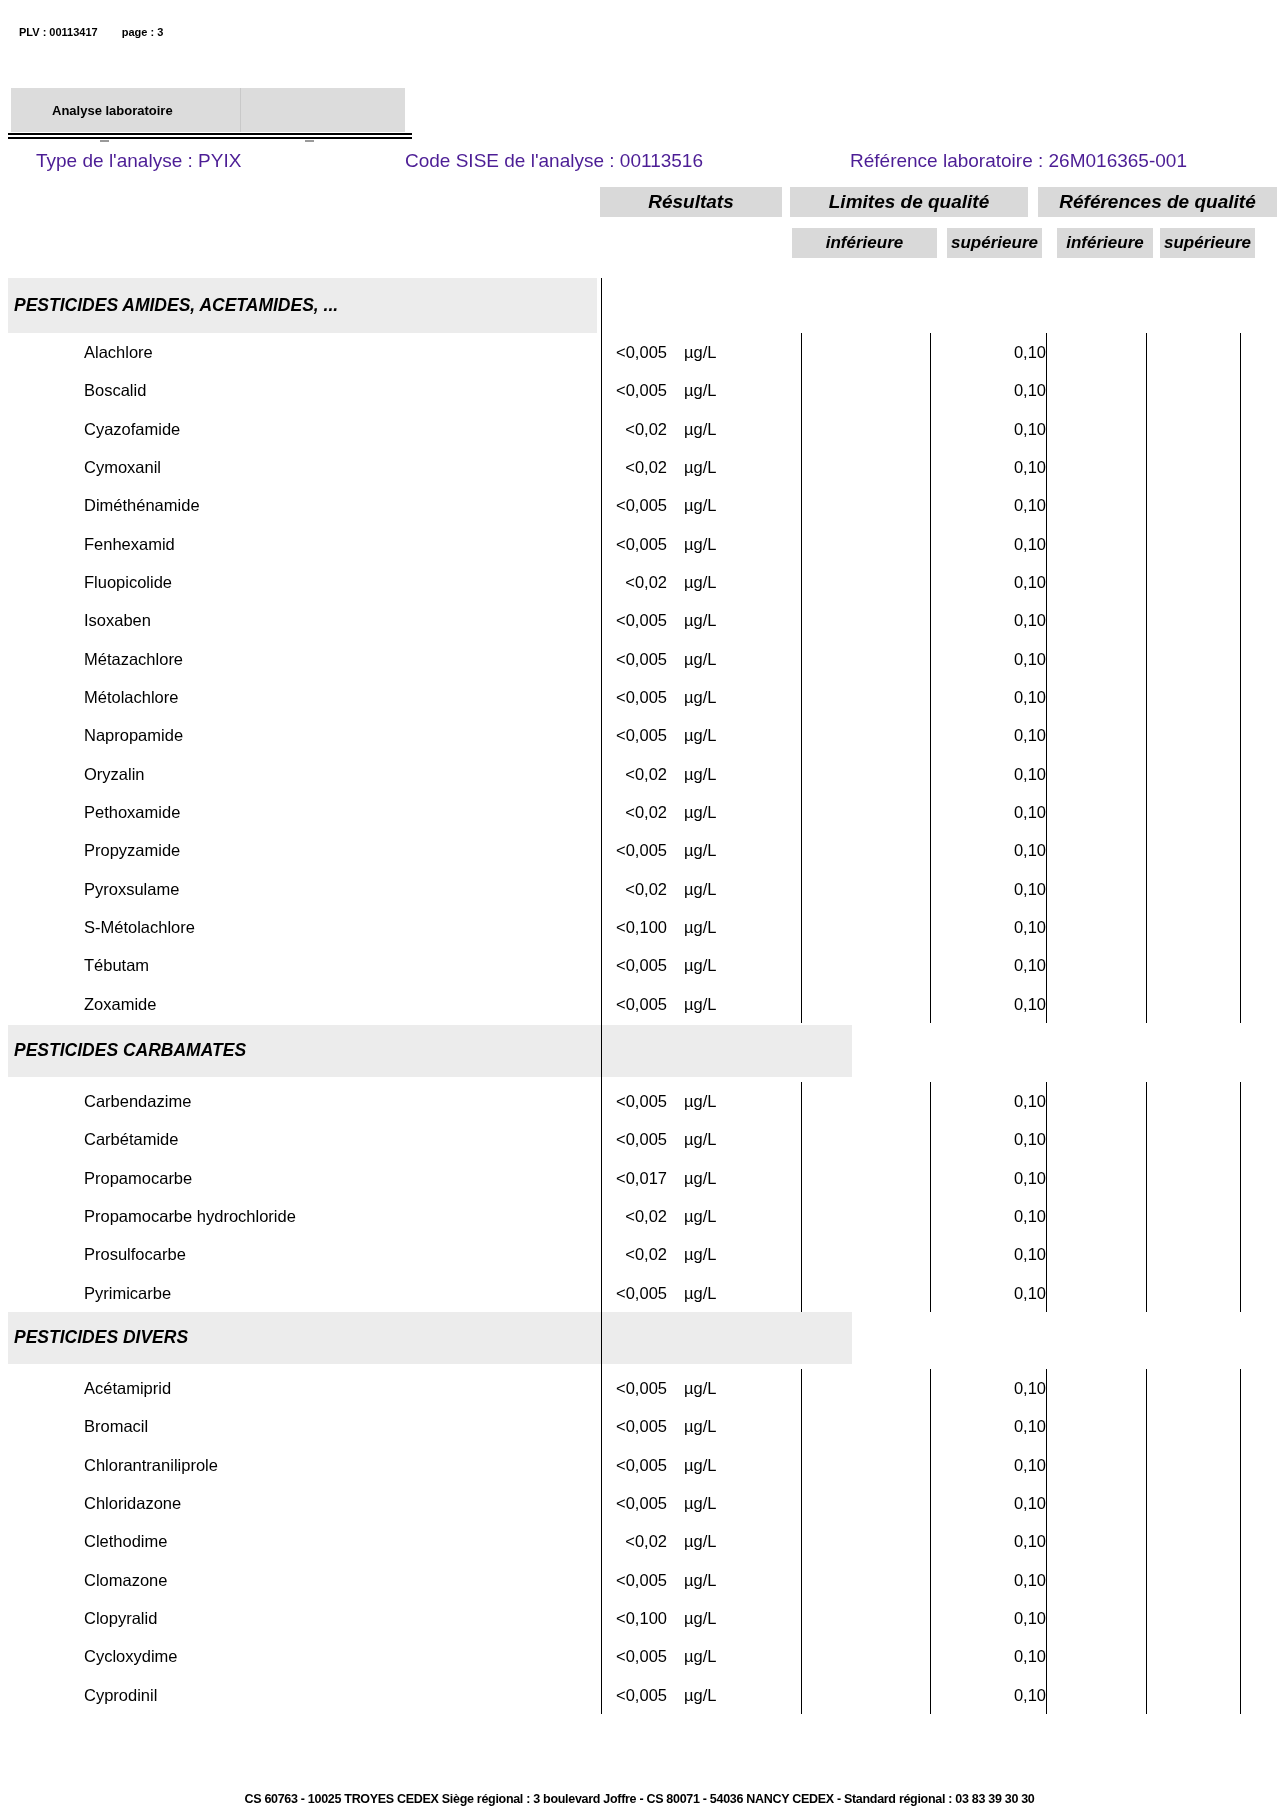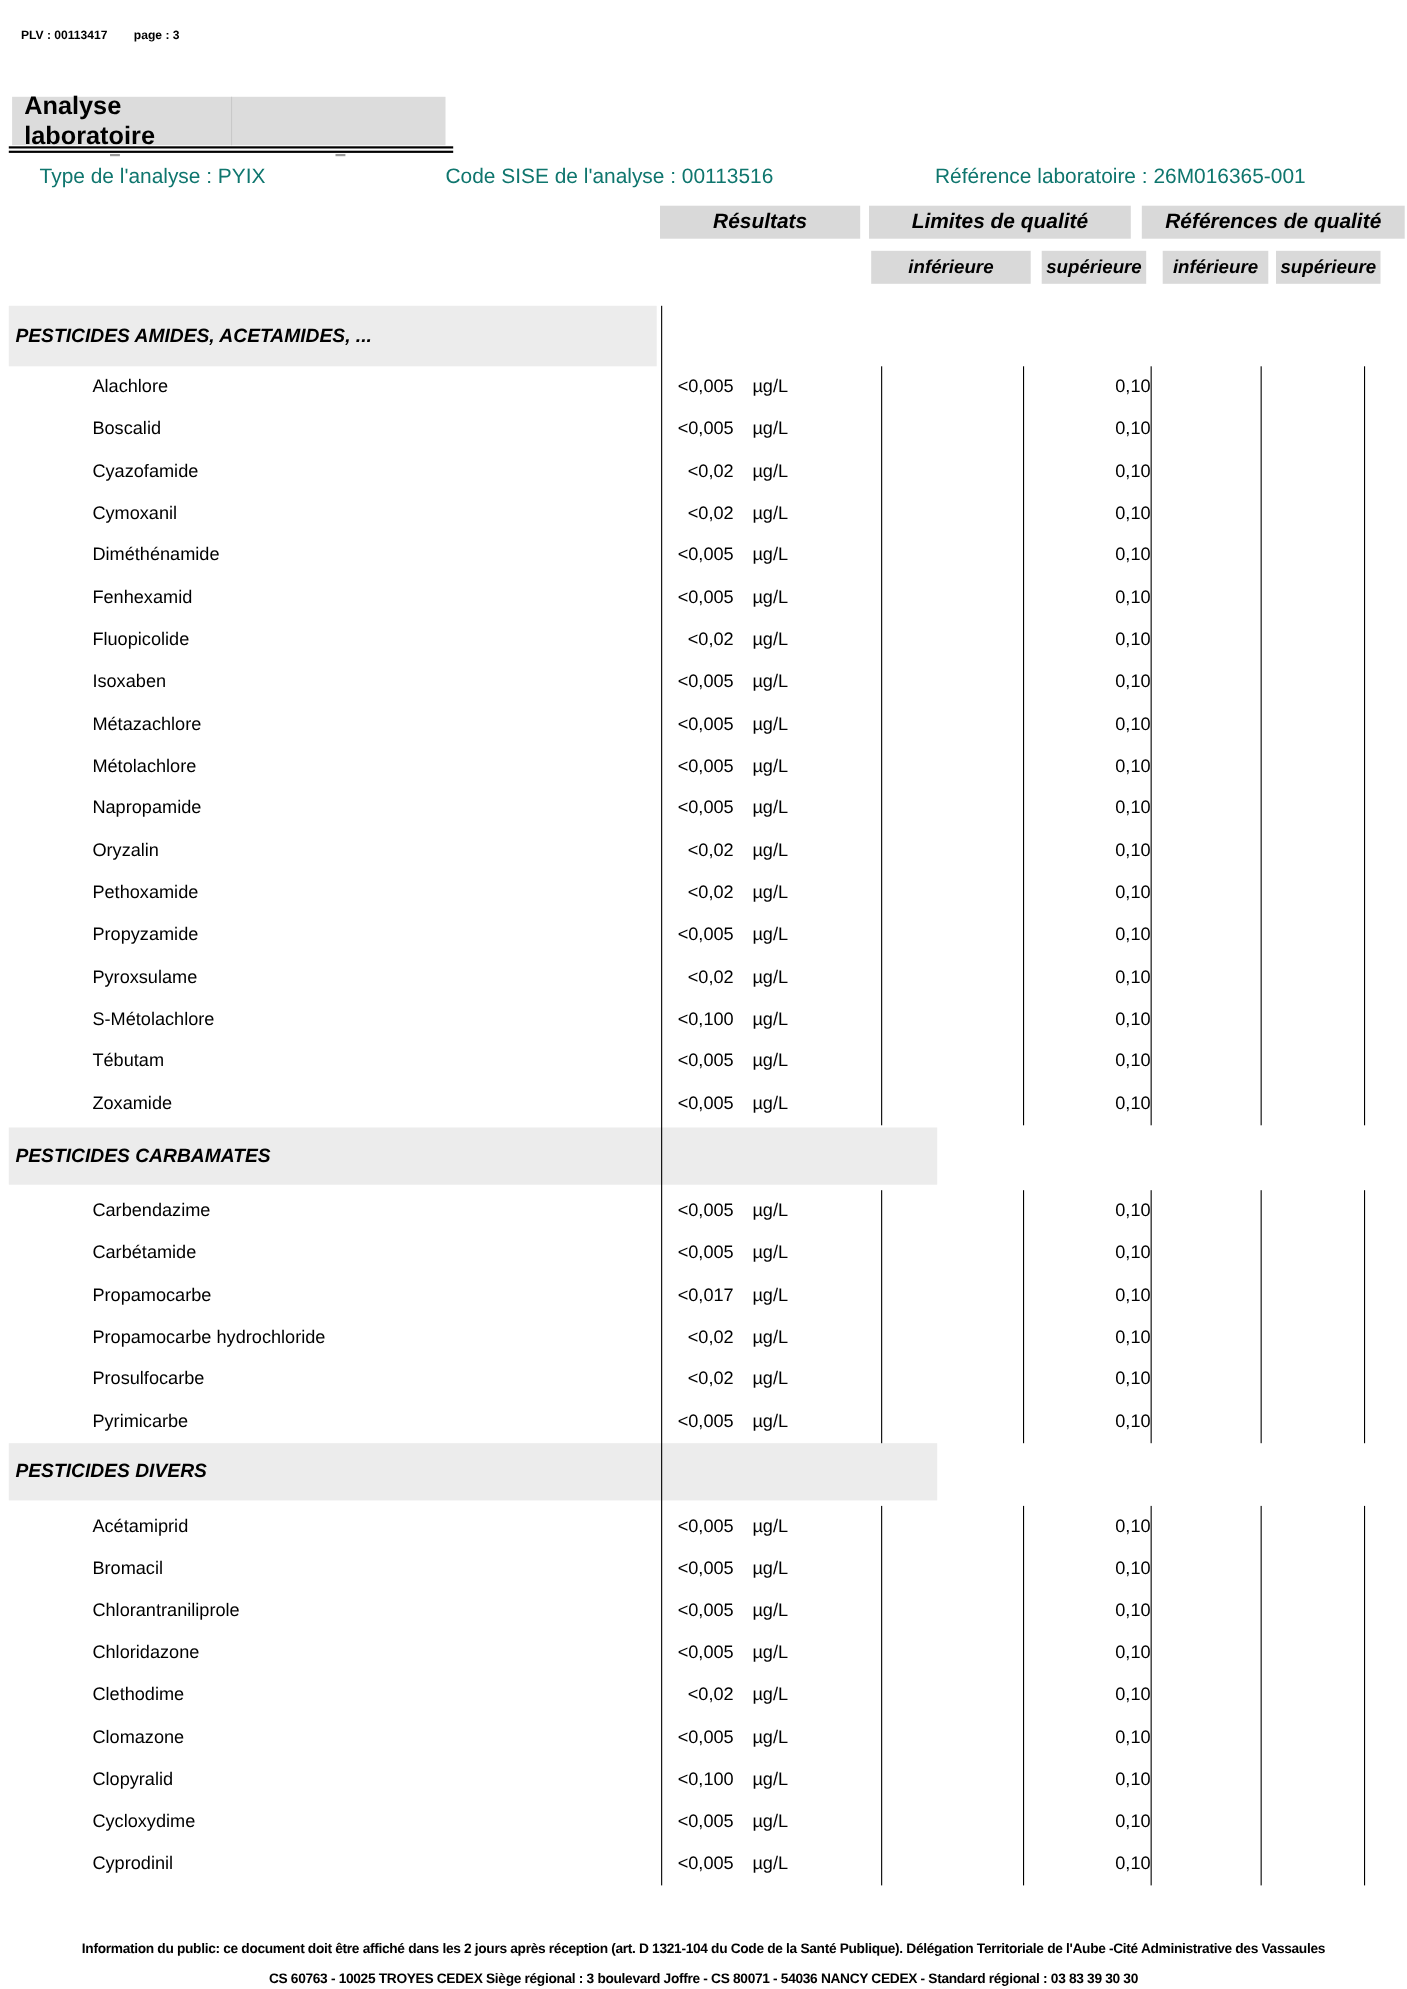--- a/index.html
+++ b/index.html
@@ -4,26 +4,26 @@
 <style>
   html,body { margin:0; padding:0; background:#fff; }
   .page {
     position:relative; width:1279px; height:1808px; overflow:hidden;
     background:#ffffff; font-family:"Liberation Sans", sans-serif; color:#000;
   }
   
   .plv-row { position:absolute; left:19px; top:26px; font-size:11px; font-weight:bold; display:flex; gap:24px; }
   
   .title-box { position:absolute; left:11px; top:88px; width:394px; height:44px; background:#dcdcdc; display:flex; align-items:stretch; }
-  .title-box .cell-label { width:188px; display:flex; align-items:center; padding-left:11px; font-size:23px; font-weight:bold; }
+  .title-box .cell-label { width:188px; display:flex; align-items:center; padding-left:11px; font-size:13px; font-weight:bold;margin-left:30px; }
   .title-box .cell-empty { flex:1; border-left:1px solid #c9c9c9; }
   .double-rule { position:absolute; left:8px; top:133px; width:404px; height:2px; border-top:2px solid #000; border-bottom:2px solid #000; box-sizing:content-box; }
   .rule-tick { position:absolute; top:140px; width:9px; height:2px; background:#9a9a9a; }
   
-  .info-item { position:absolute; top:150px; font-size:19px; color:#0f766e; white-space:nowrap; }
+  .info-item { position:absolute; top:150px; font-size:19px; color:#4c1d95; white-space:nowrap; }
   
   .colhead { position:absolute; top:187px; height:30px; line-height:30px; background:#d9d9d9; text-align:center; font-size:19px; font-weight:bold; font-style:italic; }
   .subhead { position:absolute; top:228px; height:30px; line-height:30px; background:#d9d9d9; text-align:center; font-size:17px; font-weight:bold; font-style:italic; }
   
   .table-area { position:absolute; left:0; top:278px; width:1279px; }
   .main-vline { position:absolute; left:601px; top:0; width:1px; height:1436px; background:#000; z-index:5; }
   .section-band { margin-left:8px; background:#ececec; display:flex; align-items:center; padding-left:6px; box-sizing:border-box; font-size:17.5px; font-weight:bold; font-style:italic; }
   .band-first { width:589px; height:55px; }
   .band-wide  { width:844px; height:52px; }
   .rows-group { position:relative; }
@@ -291,16 +291,15 @@
         </div>
         <div class="param-row">
           <span class="param-name">Cyprodinil</span>
           <span class="result-value">&lt;0,005</span>
           <span class="result-unit">µg/L</span>
           <span class="lim-sup">0,10</span>
         </div>
       </div>
     </div>
 
-  <div class="footer-line footer-1">Information du public: ce document doit être affiché dans les 2 jours après réception (art. D 1321-104 du Code de la Santé Publique). Délégation Territoriale de l'Aube -Cité Administrative des Vassaules</div>
   <div class="footer-line footer-2">CS 60763 - 10025 TROYES CEDEX Siège régional : 3 boulevard Joffre - CS 80071 - 54036 NANCY CEDEX - Standard régional : 03 83 39 30 30</div>
 
 </div>
 
 </body></html>

